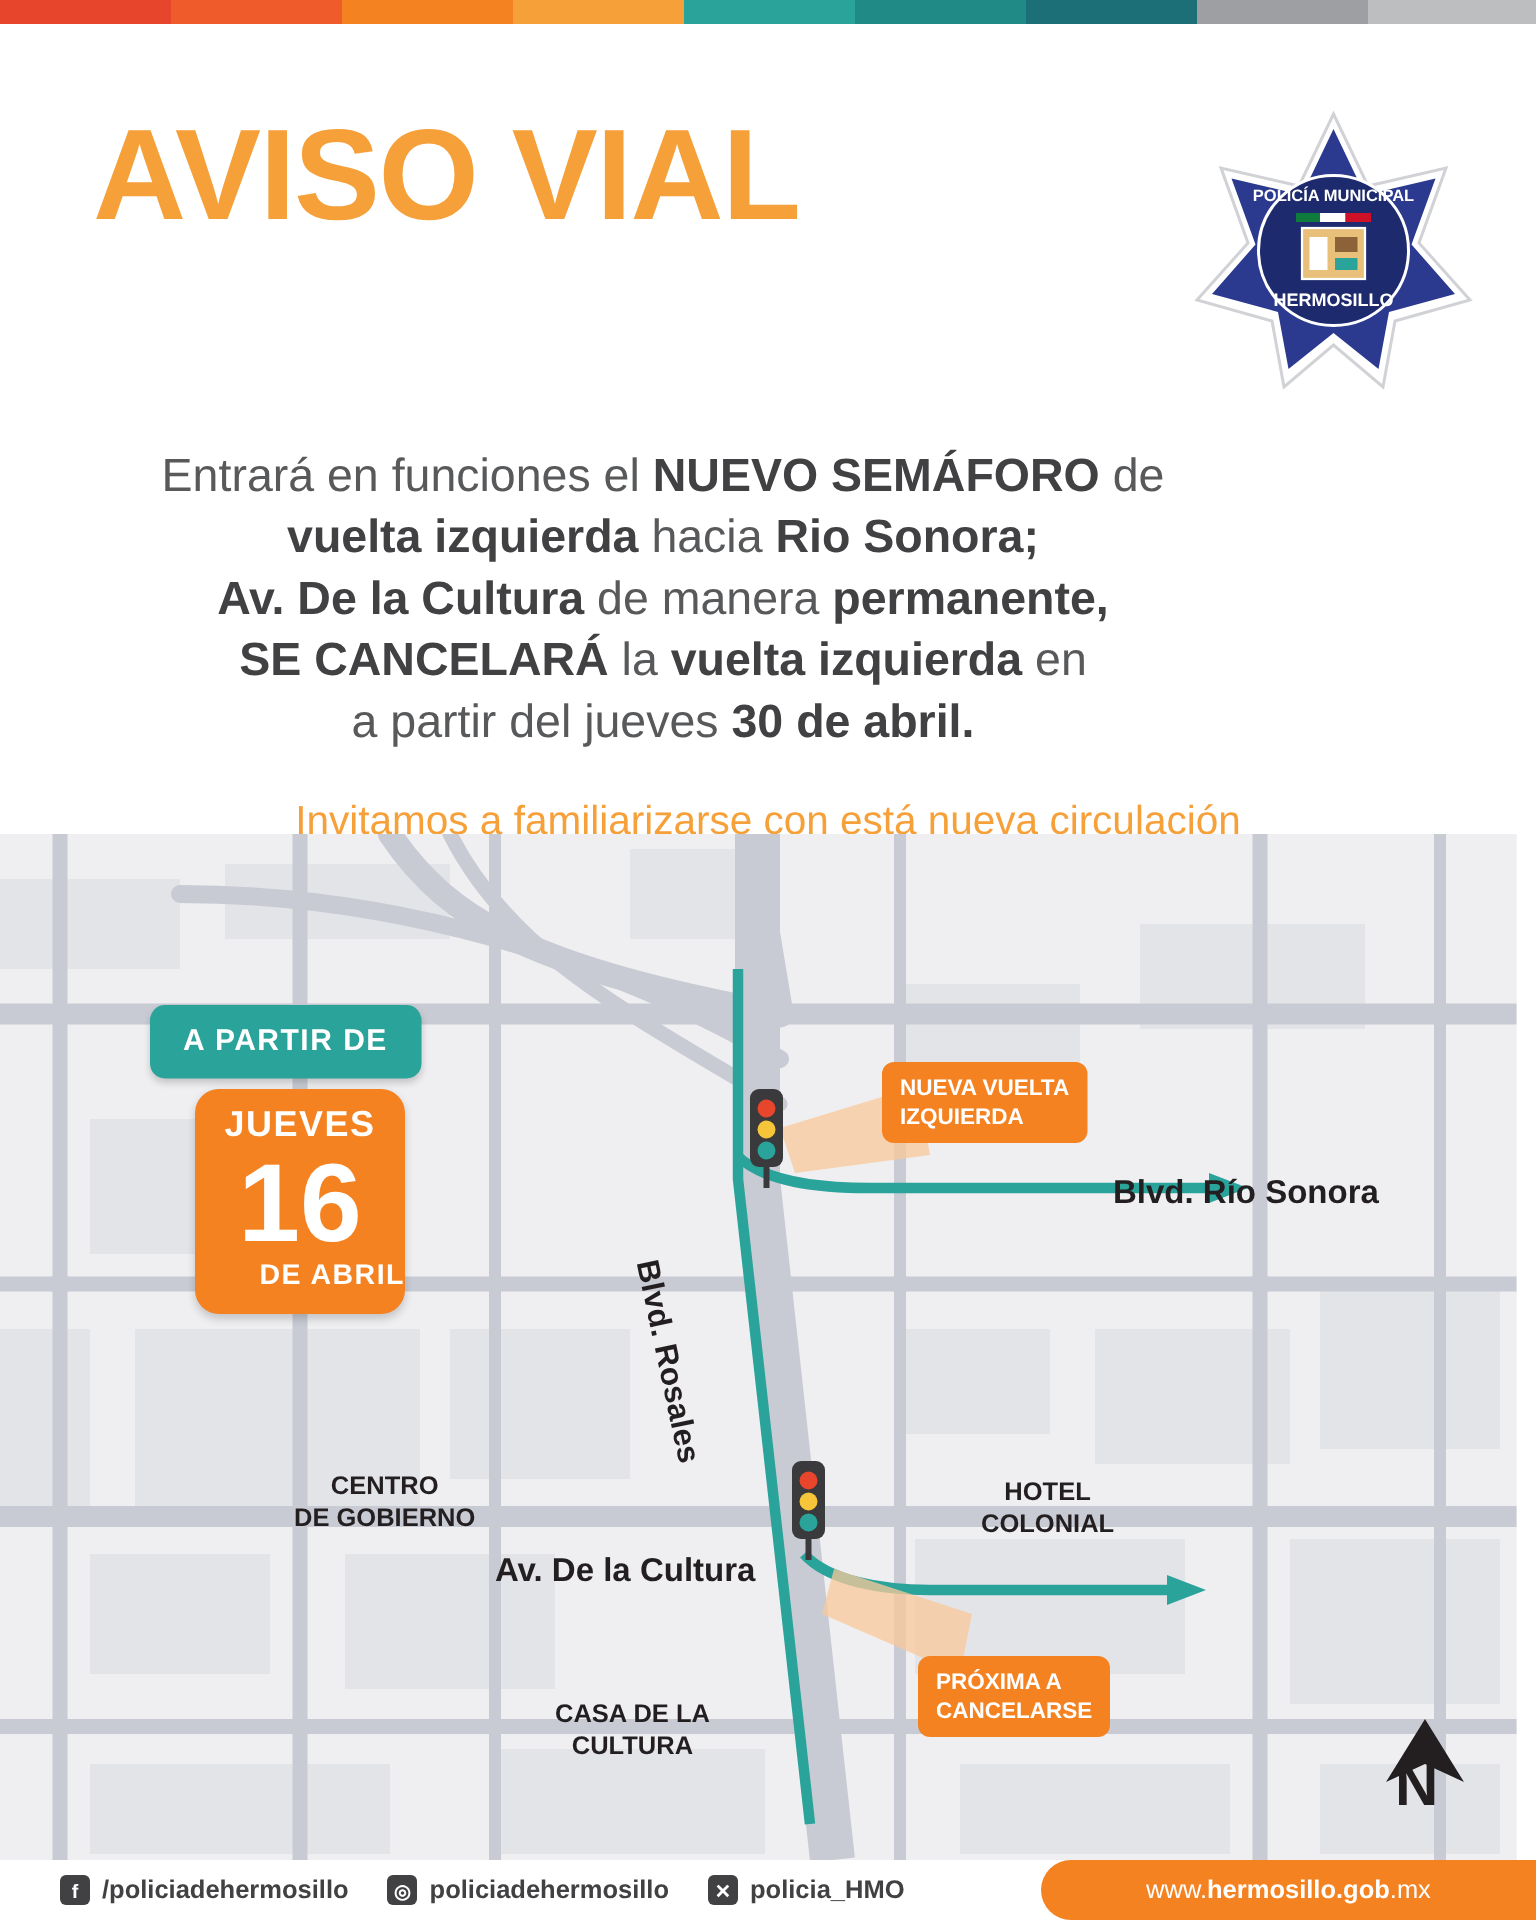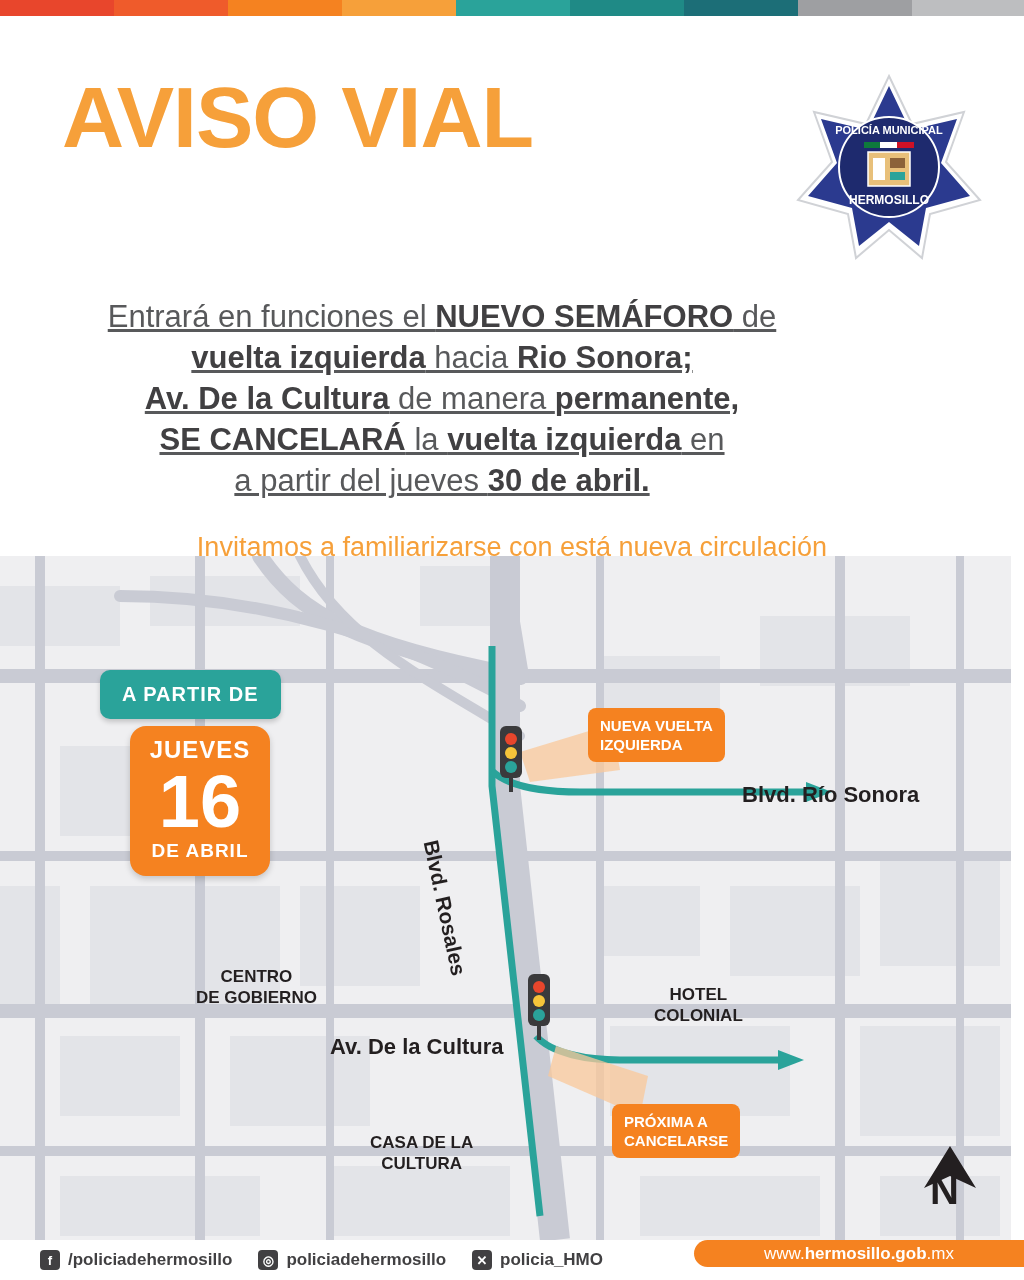--- a/index.html
+++ b/index.html
@@ -31,21 +31,21 @@
   }
 
   
   .badge{position:absolute;right:40px;top:56px;width:190px;height:190px;}
   .badge svg{display:block;}
 
   
   .bodytext{
     position:absolute;top:296px;left:0;width:884px;
     text-align:center;color:#58595B;
-    font-size:31px;line-height:41px;text-decoration:underline;
+    font-size:31px;line-height:41px;
   }
   .bodytext b{color:#414042;}
   .bodytext .ln{display:block;}
   .invite{
     position:absolute;top:532px;left:0;width:1024px;text-align:center;
     color:#F6A03A;font-size:27px;font-weight:500;
   }
 
   
   .map{position:absolute;top:556px;left:0;width:1011px;height:684px;background:#EFEFF1;overflow:hidden;}
@@ -57,48 +57,48 @@
     letter-spacing:1px;padding:13px 22px;border-radius:10px;
     box-shadow:0 3px 5px rgba(0,0,0,.18);
   }
   .datebox{
     position:absolute;left:130px;top:170px;width:140px;
     background:#F58220;color:#fff;border-radius:16px;text-align:center;
     padding:10px 0 14px 0;box-shadow:0 3px 6px rgba(0,0,0,.18);
   }
   .datebox .d1{font-size:24px;font-weight:bold;letter-spacing:1px;}
   .datebox .d2{font-size:74px;font-weight:bold;line-height:76px;}
-  .datebox .d3{font-size:19px;font-weight:bold;letter-spacing:1px;}
+  .datebox .d3{font-size:19px;font-weight:bold;letter-spacing:1px;text-align:right;}
 
   .tag{
     position:absolute;background:#F58220;color:#fff;font-weight:bold;
     font-size:15px;line-height:19px;border-radius:8px;padding:8px 12px;
     text-align:left;
   }
   .tag.nueva{left:588px;top:152px;}
   .tag.proxima{left:612px;top:548px;}
 
   .maplabel{position:absolute;color:#231F20;font-weight:bold;}
   .lbl-rio{left:742px;top:226px;font-size:22px;}
   .lbl-cultura{left:330px;top:478px;font-size:22px;}
   .lbl-rosales{left:442px;top:282px;font-size:21px;transform-origin:left top;}
-  .lbl-centro{left:196px;top:410px;font-size:17px;line-height:21px;text-align:center;}
+  .lbl-centro{left:196px;top:424px;font-size:17px;line-height:21px;text-align:center;}
   .lbl-hotel{left:654px;top:428px;font-size:17px;line-height:21px;text-align:center;}
   .lbl-casa{left:370px;top:576px;font-size:17px;line-height:21px;text-align:center;}
   .northN{position:absolute;left:930px;top:612px;font-size:40px;font-weight:bold;color:#231F20;}
 
   
   .footer{position:absolute;left:0;top:1240px;width:1024px;height:40px;background:#ffffff;}
   .footer-left{position:absolute;left:40px;top:0;height:40px;display:flex;align-items:center;gap:26px;
     font-size:17px;font-weight:bold;color:#414042;}
   .social{display:flex;align-items:center;gap:8px;}
   .social .ic{width:20px;height:20px;border-radius:4px;background:#414042;color:#fff;
     font-size:13px;display:flex;align-items:center;justify-content:center;font-weight:bold;}
   .footer-right{
-    position:absolute;right:0;top:0;width:330px;height:27px;background:#F58220;
+    position:absolute;right:0;top:0;width:330px;height:40px;background:#F58220;
     display:flex;align-items:center;justify-content:center;color:#fff;font-size:17px;
     border-top-left-radius:20px;border-bottom-left-radius:20px;
   }
   .footer-right b{font-weight:bold;}
 </style>
 </head>
 <body>
 
 <div class="poster">
 

